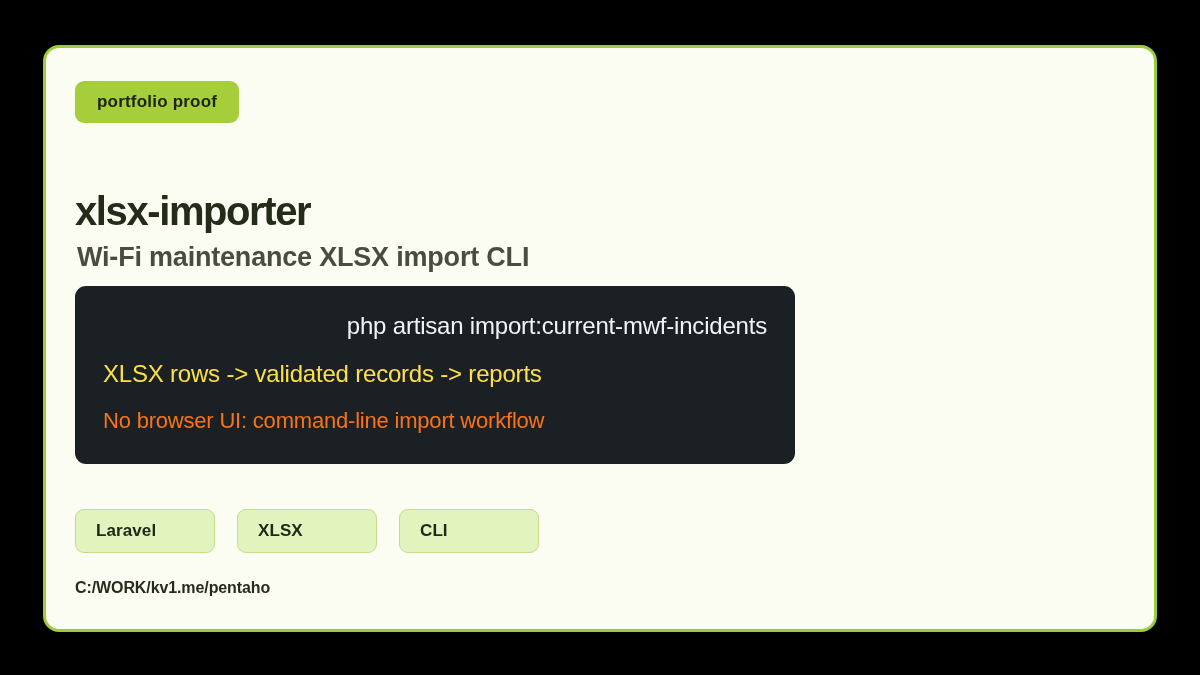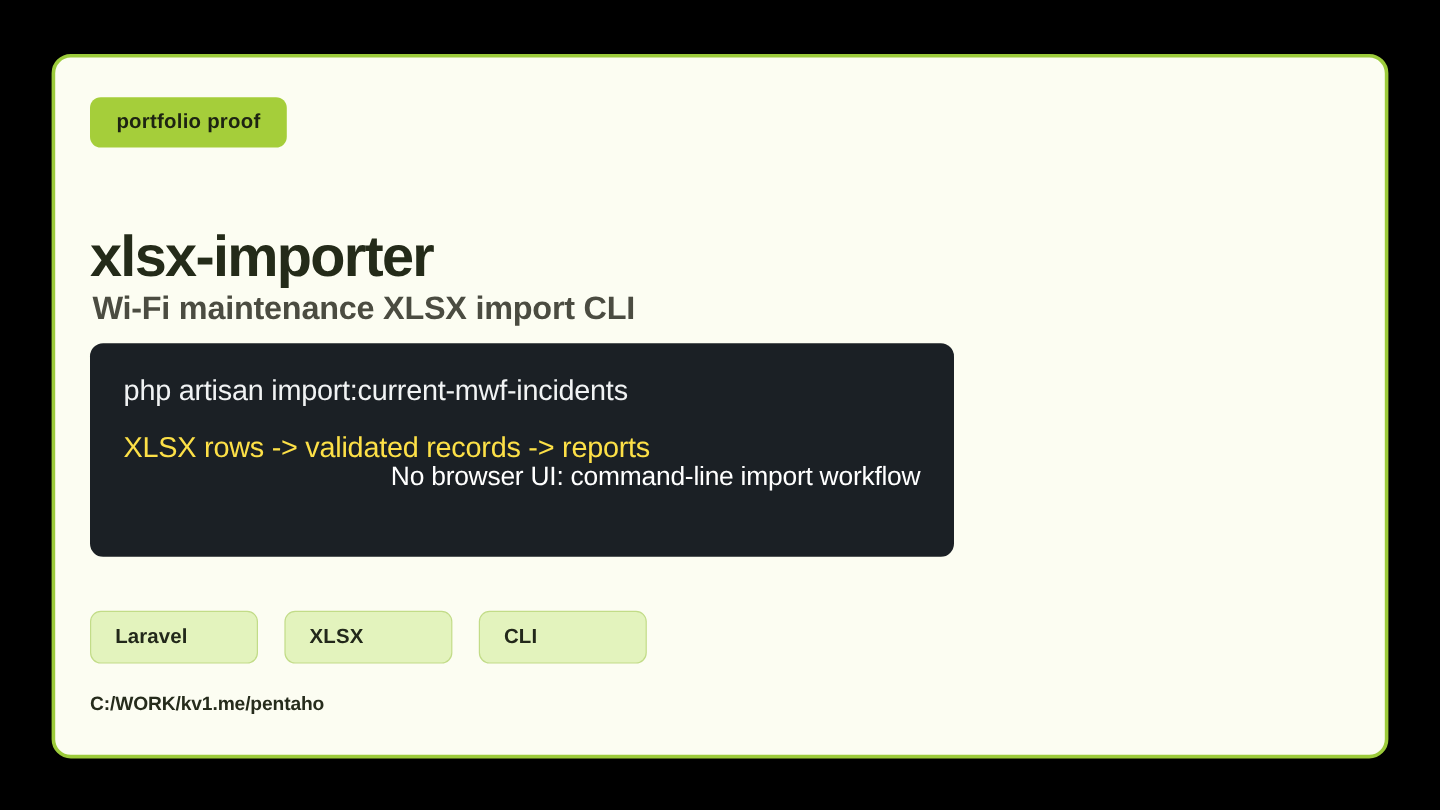--- a/index.html
+++ b/index.html
@@ -49,21 +49,21 @@
     letter-spacing: 0.2px;
     white-space: nowrap;
   }
 
   
   .title {
     position: absolute;
     left: 29px;
     top: 143px;
     color: #242b19;
-    font-size: 48px;
+    font-size: 40px;
     font-weight: bold;
     letter-spacing: -1.4px;
     line-height: 1;
     white-space: nowrap;
   }
 
   
   .subtitle {
     position: absolute;
     left: 31px;
@@ -89,23 +89,23 @@
     display: flex;
     flex-direction: column;
     justify-content: flex-start;
   }
   .term-line {
     font-size: 24px;
     line-height: 1;
     white-space: nowrap;
     letter-spacing: -0.2px;
   }
-  .term-line.l1 { color: #f1f3f4; margin-top: 6px; }
+  .term-line.l1 { color: #f1f3f4; margin-top: 6px; text-align: right; }
   .term-line.l2 { color: #fde047; margin-top: 24px; }
-  .term-line.l3 { color: #ffffff; font-size: 22px; text-align: right; }
+  .term-line.l3 { color: #f97316; margin-top: 24px; font-size: 22px; }
 
   
   .chips {
     position: absolute;
     left: 29px;
     top: 461px;
     display: flex;
     gap: 22px;
   }
   .chip {

